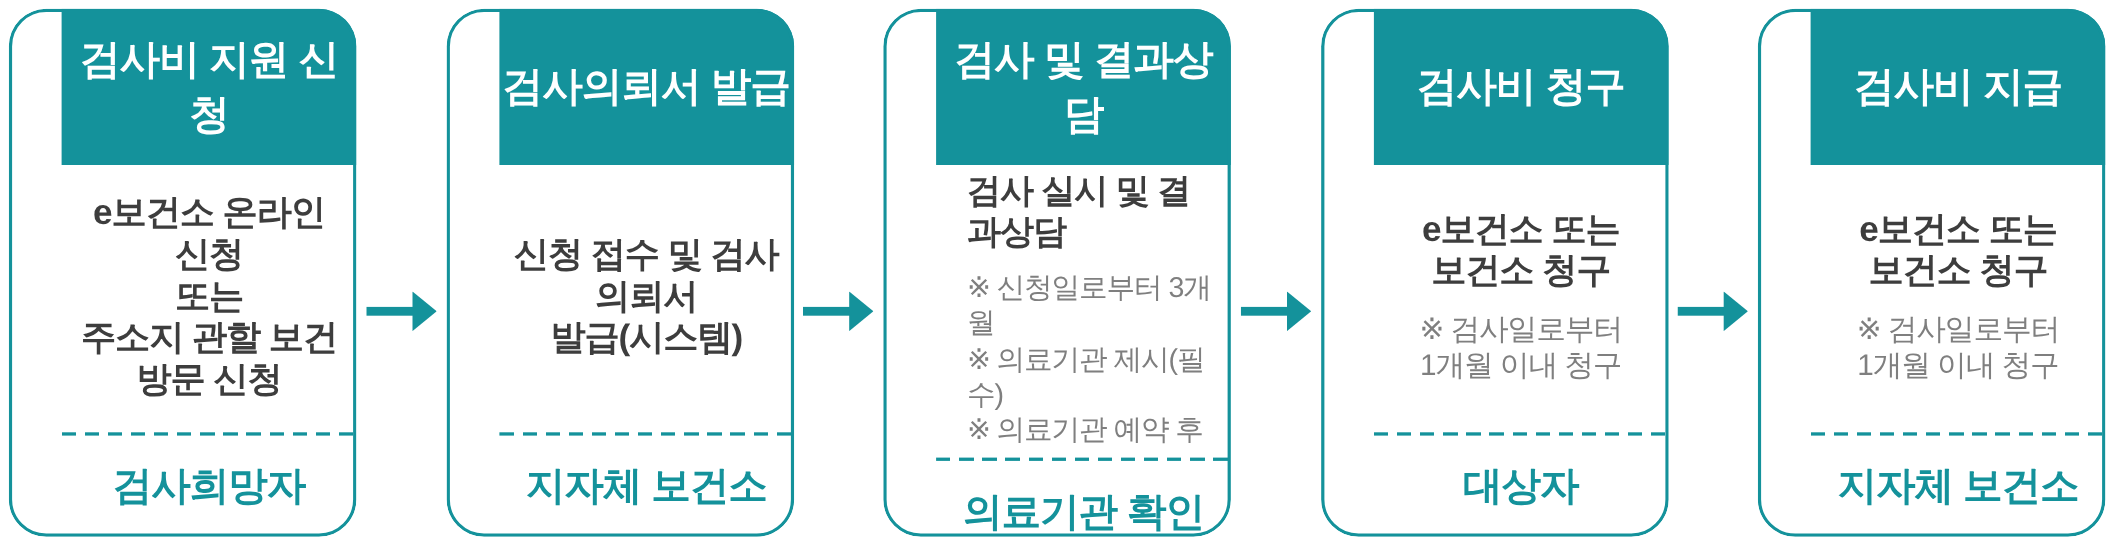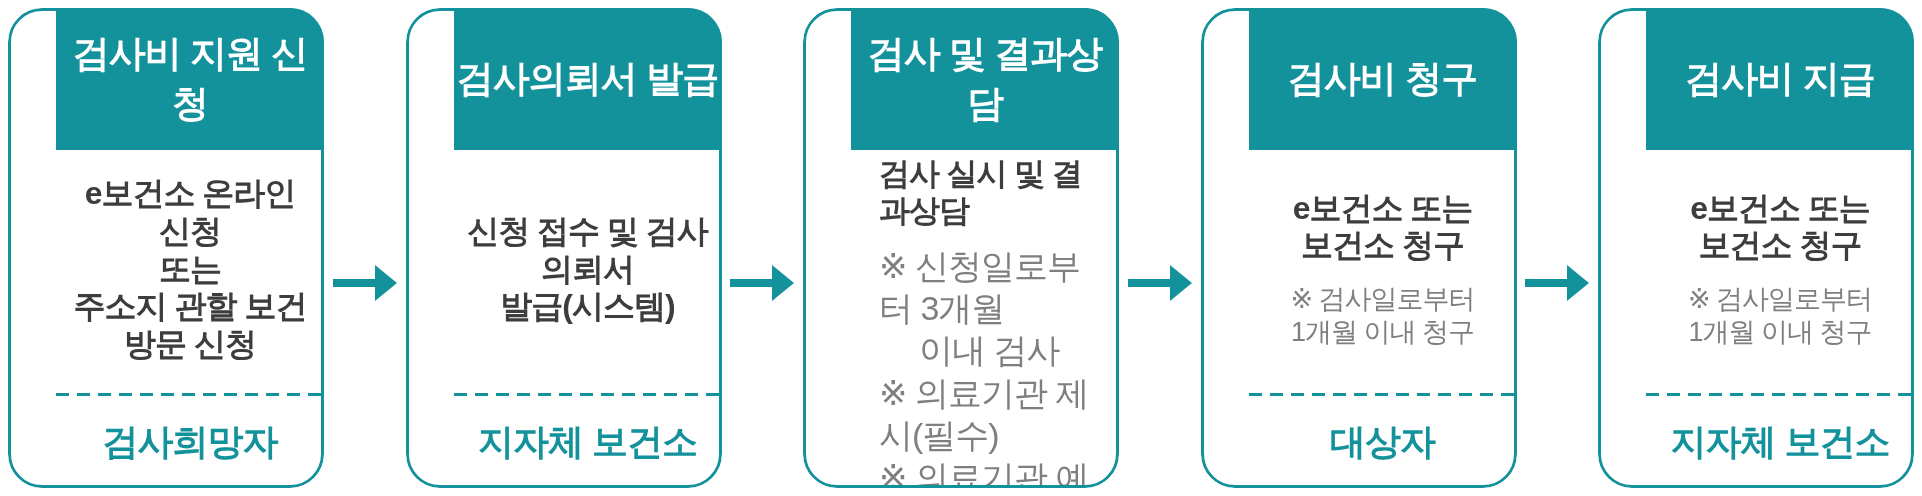--- a/index.html
+++ b/index.html
@@ -64,21 +64,21 @@
   }
   .card-body.left-align .body-line{font-size:31px;}
   .note-block{margin-top:18px;}
   .note-line{
     font-size:27px;font-weight:500;
     color:var(--note-text);
     line-height:1.23;
     letter-spacing:-1px;
   }
   .card-body.left-align .note-block{margin-top:16px;}
-  .card-body.left-align .note-line{font-size:34px;line-height:1.24;}
+  .card-body.left-align .note-line{font-size:26px;line-height:1.24;}
   .note-line.indent{padding-left:40px;}
   .dashed-divider{
     flex:none;height:3px;width:100%;
     background:repeating-linear-gradient(90deg,var(--teal) 0 13px,transparent 13px 21px);
   }
   .card-footer{
     flex:none;height:92px;
     display:flex;align-items:center;justify-content:center;
     color:var(--teal);
     font-size:36px;font-weight:800;
@@ -135,21 +135,20 @@
       <polygon class="shape" points="42,0 64,18 42,36"></polygon>
     </svg>
   </div>
 
   <div class="step-card">
     <div class="card-header">검사 및 결과상담</div>
     <div class="card-body left-align">
       <div class="body-line">검사 실시 및 결과상담</div>
       <div class="note-block">
         <div class="note-line">※ 신청일로부터 3개월</div>
-        <div class="note-line indent">이내 검사</div>
         <div class="note-line">※ 의료기관 제시(필수)</div>
         <div class="note-line">※ 의료기관 예약 후</div>
       </div>
     </div>
     <div class="dashed-divider"></div>
     <div class="card-footer">의료기관 확인</div>
   </div>
 
   <div class="arrow-cell">
     <svg class="arrow-icon" width="64" height="36" viewBox="0 0 64 36">

